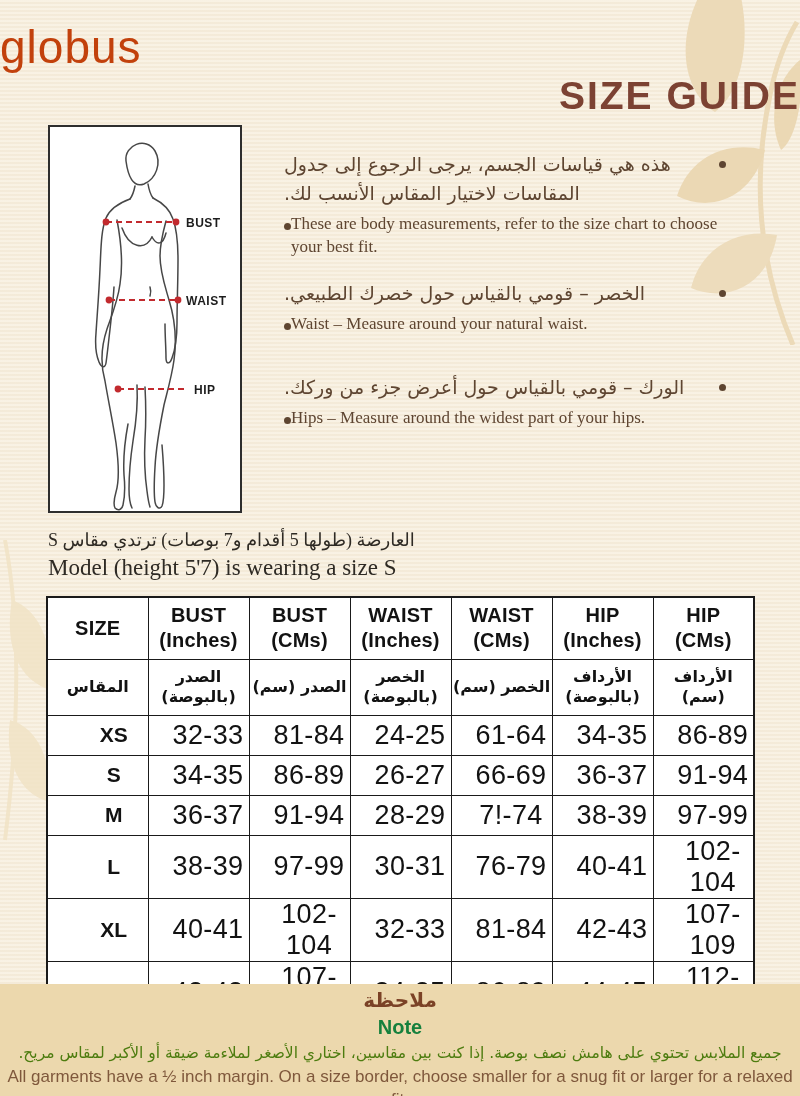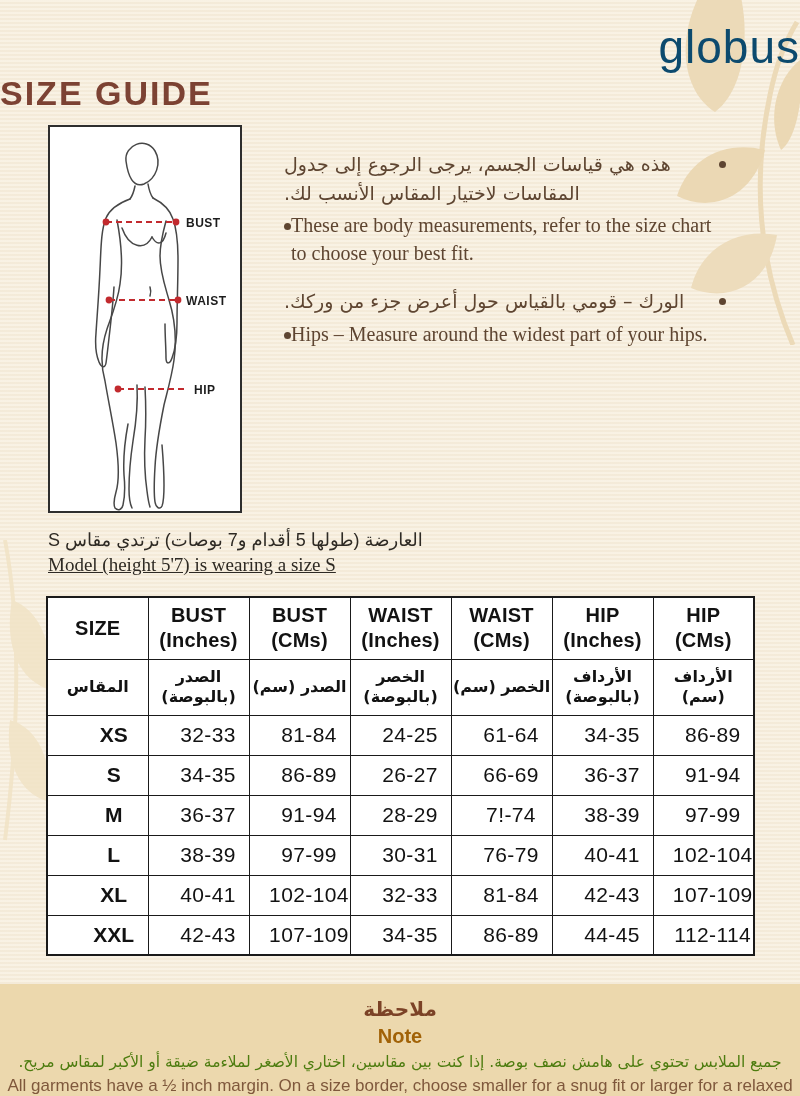--- a/index.html
+++ b/index.html
@@ -8,64 +8,64 @@
     background:#F7EEDD;
     background-image:repeating-linear-gradient(180deg, rgba(255,255,255,.22) 0 2px, rgba(120,90,40,.022) 2px 4px);
     font-family:"Liberation Sans", sans-serif;
     -webkit-font-smoothing:antialiased;
   }
   .decor{position:absolute;z-index:0;pointer-events:none;}
   .decor-tr{top:0;right:0;}
   .decor-left{top:540px;left:0;opacity:.85;}
 
   
-  .logo{position:absolute;top:20px;left:0;width:100%;text-align:right;z-index:2;
-    font-size:46px;font-weight:500;letter-spacing:1px;color:#0c4a6e;}
-  .title{position:absolute;top:74px;left:0;width:100%;text-align:left;z-index:2;
-    font-size:34px;font-weight:bold;letter-spacing:2px;color:#7C4233;}
+  .logo{position:absolute;top:20px;left:0;width:100%;text-align:left;z-index:2;
+    font-size:46px;font-weight:500;letter-spacing:1px;color:#c2410c;}
+  .title{position:absolute;top:74px;left:0;width:100%;text-align:right;z-index:2;
+    font-size:39px;font-weight:bold;letter-spacing:2px;color:#7C4233;}
 
   
   .figure-box{position:absolute;left:48px;top:125px;width:194px;height:388px;
     background:#ffffff;border:2px solid #2E2E2E;z-index:2;box-sizing:border-box;}
   .figure-box svg{display:block;}
 
   
   .bullets{position:absolute;left:284px;top:150px;width:442px;z-index:2;color:#5E4531;}
   .bgroup{margin-bottom:20px;}
   .bgroup.gap-lg{margin-bottom:37px;}
   .bitem{display:flex;gap:0;margin-bottom:5px;}
   .bitem.rtl{flex-direction:row-reverse;}
   .dot{width:7px;height:7px;border-radius:50%;background:#5E4531;flex:0 0 auto;margin-top:11px;}
   .btext{flex:1 1 auto;}
   .btext.ar{direction:rtl;text-align:left;font-size:19px;line-height:1.5;font-family:"DejaVu Sans", sans-serif;}
-  .btext.en{font-family:"Liberation Serif", serif;font-size:20px;line-height:1.38;}
+  .btext.en{font-family:"Liberation Serif", serif;font-size:17px;line-height:1.38;}
 
   
   .model-note{position:absolute;left:48px;top:527px;width:420px;z-index:2;color:#2E2A24;}
-  .model-ar{direction:rtl;text-align:left;font-size:18px;line-height:1.45;font-family:Liberation Sans, sans-serif;}
-  .model-en{font-family:"Liberation Serif", serif;font-size:19px;line-height:1.3;text-decoration:underline;}
+  .model-ar{direction:rtl;text-align:left;font-size:18px;line-height:1.45;font-family:Liberation Serif, serif;}
+  .model-en{font-family:"Liberation Serif", serif;font-size:23px;line-height:1.3;}
 
   
   .table-wrap{position:absolute;left:46px;top:596px;z-index:2;}
   table{border-collapse:collapse;table-layout:fixed;width:708px;border:2.5px solid #1A1A1A;}
   th,td{border:1.5px solid #1A1A1A;background:#fff;text-align:center;vertical-align:middle;padding:0;color:#121212;}
   col.c0{width:101px;} col.cn{width:101px;}
   tr.row-hen{height:62px;}
   tr.row-har{height:56px;}
   tr.row-data{height:40px;}
   .hdr-l1,.hdr-l2{display:block;font-weight:bold;font-size:20px;line-height:1.25;letter-spacing:.2px;}
   .hdr-l2:empty,.ahdr-l2:empty{display:none;}
   .ahdr-l1,.ahdr-l2{display:block;font-weight:bold;font-size:16px;line-height:1.25;direction:rtl;font-family:"DejaVu Sans", sans-serif;}
   td.size-cell{font-weight:bold;font-size:21px;padding-left:32px;}
-  td.num-cell{font-size:21px;letter-spacing:.4px;padding-left:19px;}
+  td.num-cell{font-size:27px;letter-spacing:.4px;padding-left:19px;}
 
   
   .note-band{position:absolute;left:0;top:984px;width:800px;height:112px;background:#ECD8AD;z-index:2;text-align:center;}
-  .note-ar-h{margin-top:12px;font-size:20px;font-weight:bold;color:#7B4226;direction:rtl;font-family:"DejaVu Sans", sans-serif;line-height:1.3;}
-  .note-en-h{font-size:20px;font-weight:bold;color:#a16207;line-height:1.3;margin-top:1px;}
+  .note-ar-h{margin-top:3px;font-size:20px;font-weight:bold;color:#7B4226;direction:rtl;font-family:"DejaVu Sans", sans-serif;line-height:1.3;}
+  .note-en-h{font-size:20px;font-weight:bold;color:#15803d;line-height:1.3;margin-top:1px;}
   .note-ar-b{font-size:15.5px;color:#4d7c0f;direction:rtl;font-family:"DejaVu Sans", sans-serif;line-height:1.5;margin-top:2px;}
   .note-en-b{font-size:17px;color:#7F583C;line-height:1.35;margin-top:1px;}
 </style>
 </head>
 <body>
 
 <svg class="decor decor-tr" width="215" height="345" viewBox="0 0 215 345">
   <path d="M208 345 C176 270 166 185 185 95 C190 70 198 45 212 22" fill="none" stroke="#ECDAB8" stroke-width="5"></path>
   <path d="M120 -15 C90 35 96 90 130 112 C162 88 166 25 152 -18 Z" fill="#ECDAB8"></path>
   <path d="M180 150 C140 140 104 158 92 196 C128 214 168 196 180 150 Z" fill="#EBD8B4"></path>
@@ -120,20 +120,30 @@
   <div class="bgroup">
     <div class="bitem rtl">
       <span class="dot"></span>
       <div class="btext ar">هذه هي قياسات الجسم، يرجى الرجوع إلى جدول المقاسات لاختيار المقاس الأنسب لك.</div>
     </div>
     <div class="bitem">
       <span class="dot"></span>
       <div class="btext en">These are body measurements, refer to the size chart to choose your best fit.</div>
     </div>
   </div>
+  <div class="bgroup gap-lg">
+    <div class="bitem rtl">
+      <span class="dot"></span>
+      <div class="btext ar">الخصر – قومي بالقياس حول خصرك الطبيعي.</div>
+    </div>
+    <div class="bitem">
+      <span class="dot"></span>
+      <div class="btext en">Waist – Measure around your natural waist.</div>
+    </div>
+  </div>
   <div class="bgroup">
     <div class="bitem rtl">
       <span class="dot"></span>
       <div class="btext ar">الورك – قومي بالقياس حول أعرض جزء من وركك.</div>
     </div>
     <div class="bitem">
       <span class="dot"></span>
       <div class="btext en">Hips – Measure around the widest part of your hips.</div>
     </div>
   </div>

